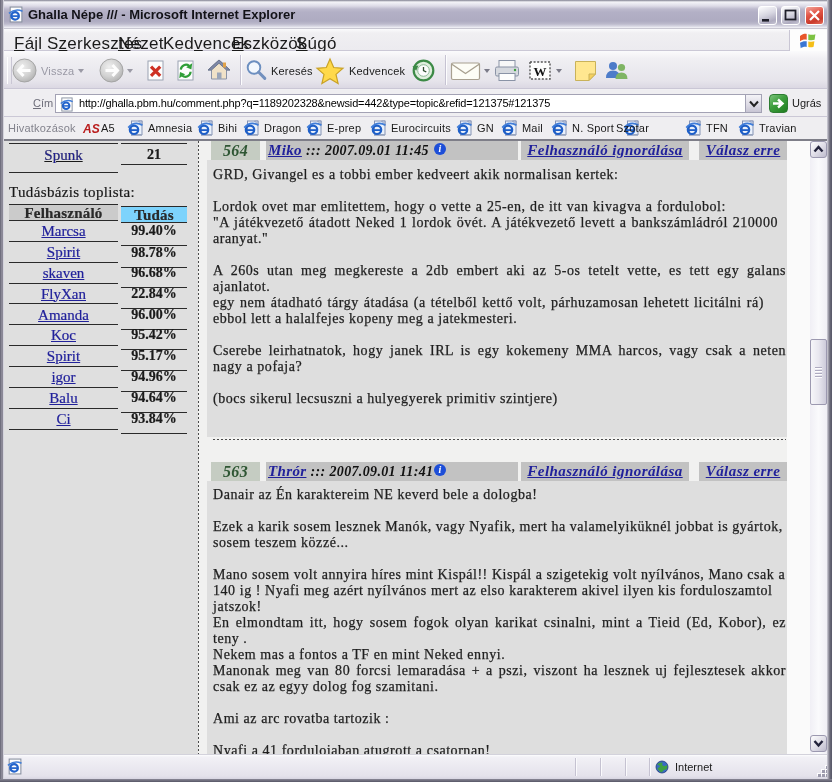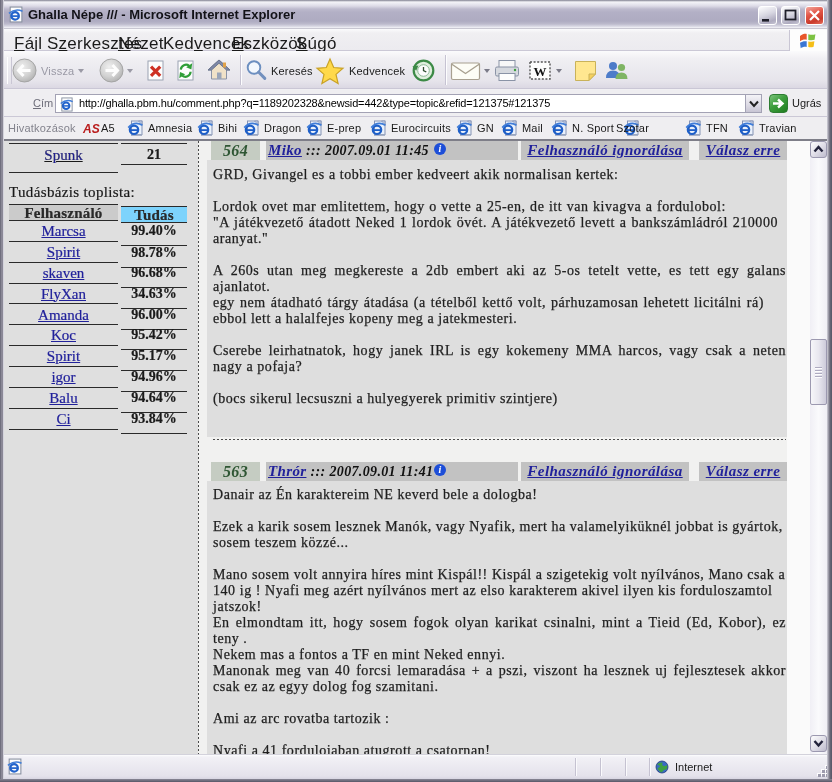--- a/index.html
+++ b/index.html
@@ -126,21 +126,21 @@
   <div class="scell" style="left:5px;top:63px;width:109px;height:17px;background:#CBCBCB;font-size:15px;line-height:16px;font-weight:bold;color:#2A2A2A;letter-spacing:0.2px;">Felhasználó</div>
   <div class="scell" style="left:117px;top:65px;width:66px;height:17px;background:#7dd3fc;font-size:15px;line-height:16px;font-weight:bold;color:#2A2A2A;letter-spacing:0.2px;">Tudás</div>
   <div id="toplist">
   <div class="trow" style="top:80px;"><span class="slink">Marcsa</span></div>
       <div class="tval" style="top:80px;">99.40%</div>
   <div class="trow" style="top:100.9px;"><span class="slink">Spirit</span></div>
       <div class="tval" style="top:102px;">98.78%</div>
   <div class="trow" style="top:121.8px;"><span class="slink">skaven</span></div>
       <div class="tval" style="top:121.8px;">96.68%</div>
   <div class="trow" style="top:142.6px;"><span class="slink">FlyXan</span></div>
-      <div class="tval" style="top:142.6px;">34.63%</div>
+      <div class="tval" style="top:142.6px;">22.84%</div>
   <div class="trow" style="top:163.5px;"><span class="slink">Amanda</span></div>
       <div class="tval" style="top:163.5px;">96.00%</div>
   <div class="trow" style="top:184.4px;"><span class="slink">Koc</span></div>
       <div class="tval" style="top:184.4px;">95.42%</div>
   <div class="trow" style="top:205.3px;"><span class="slink">Spirit</span></div>
       <div class="tval" style="top:205.3px;">95.17%</div>
   <div class="trow" style="top:226.1px;"><span class="slink">igor</span></div>
       <div class="tval" style="top:226.1px;">94.96%</div>
   <div class="trow" style="top:247px;"><span class="slink">Balu</span></div>
       <div class="tval" style="top:247px;">94.64%</div>
@@ -196,21 +196,21 @@
       <div></div>
       <div>Ezek a karik sosem lesznek Manók, vagy Nyafik, mert ha valamelyiküknél jobbat is gyártok,</div>
       <div>sosem teszem közzé...</div>
       <div></div>
       <div>Mano sosem volt annyira híres mint Kispál!! Kispál a szigetekig volt nyílvános, Mano csak a</div>
       <div>140 ig ! Nyafi meg azért nyílvános mert az elso karakterem akivel ilyen kis forduloszamtol</div>
       <div>jatszok!</div>
       <div class="j">En elmondtam itt, hogy sosem fogok olyan karikat csinalni, mint a Tieid (Ed, Kobor), ez</div>
       <div>teny .</div>
       <div>Nekem mas a fontos a TF en mint Neked ennyi.</div>
-      <div class="j">Manonak meg van 40 forcsi lemaradása + a pszi, viszont ha lesznek uj fejlesztesek akkor</div>
+      <div class="j">Manonak meg van 80 forcsi lemaradása + a pszi, viszont ha lesznek uj fejlesztesek akkor</div>
       <div>csak ez az egyy dolog fog szamitani.</div>
       <div></div>
       <div>Ami az arc rovatba tartozik :</div>
       <div></div>
       <div>Nyafi a 41 fordulojaban atugrott a csatornan!</div>
     </div>
   </div>
 </div>
 <div class="abs" id="sbar"></div>
 <div class="abs sbtn" id="sbtnup" style="left:810px;top:141px;"></div>

